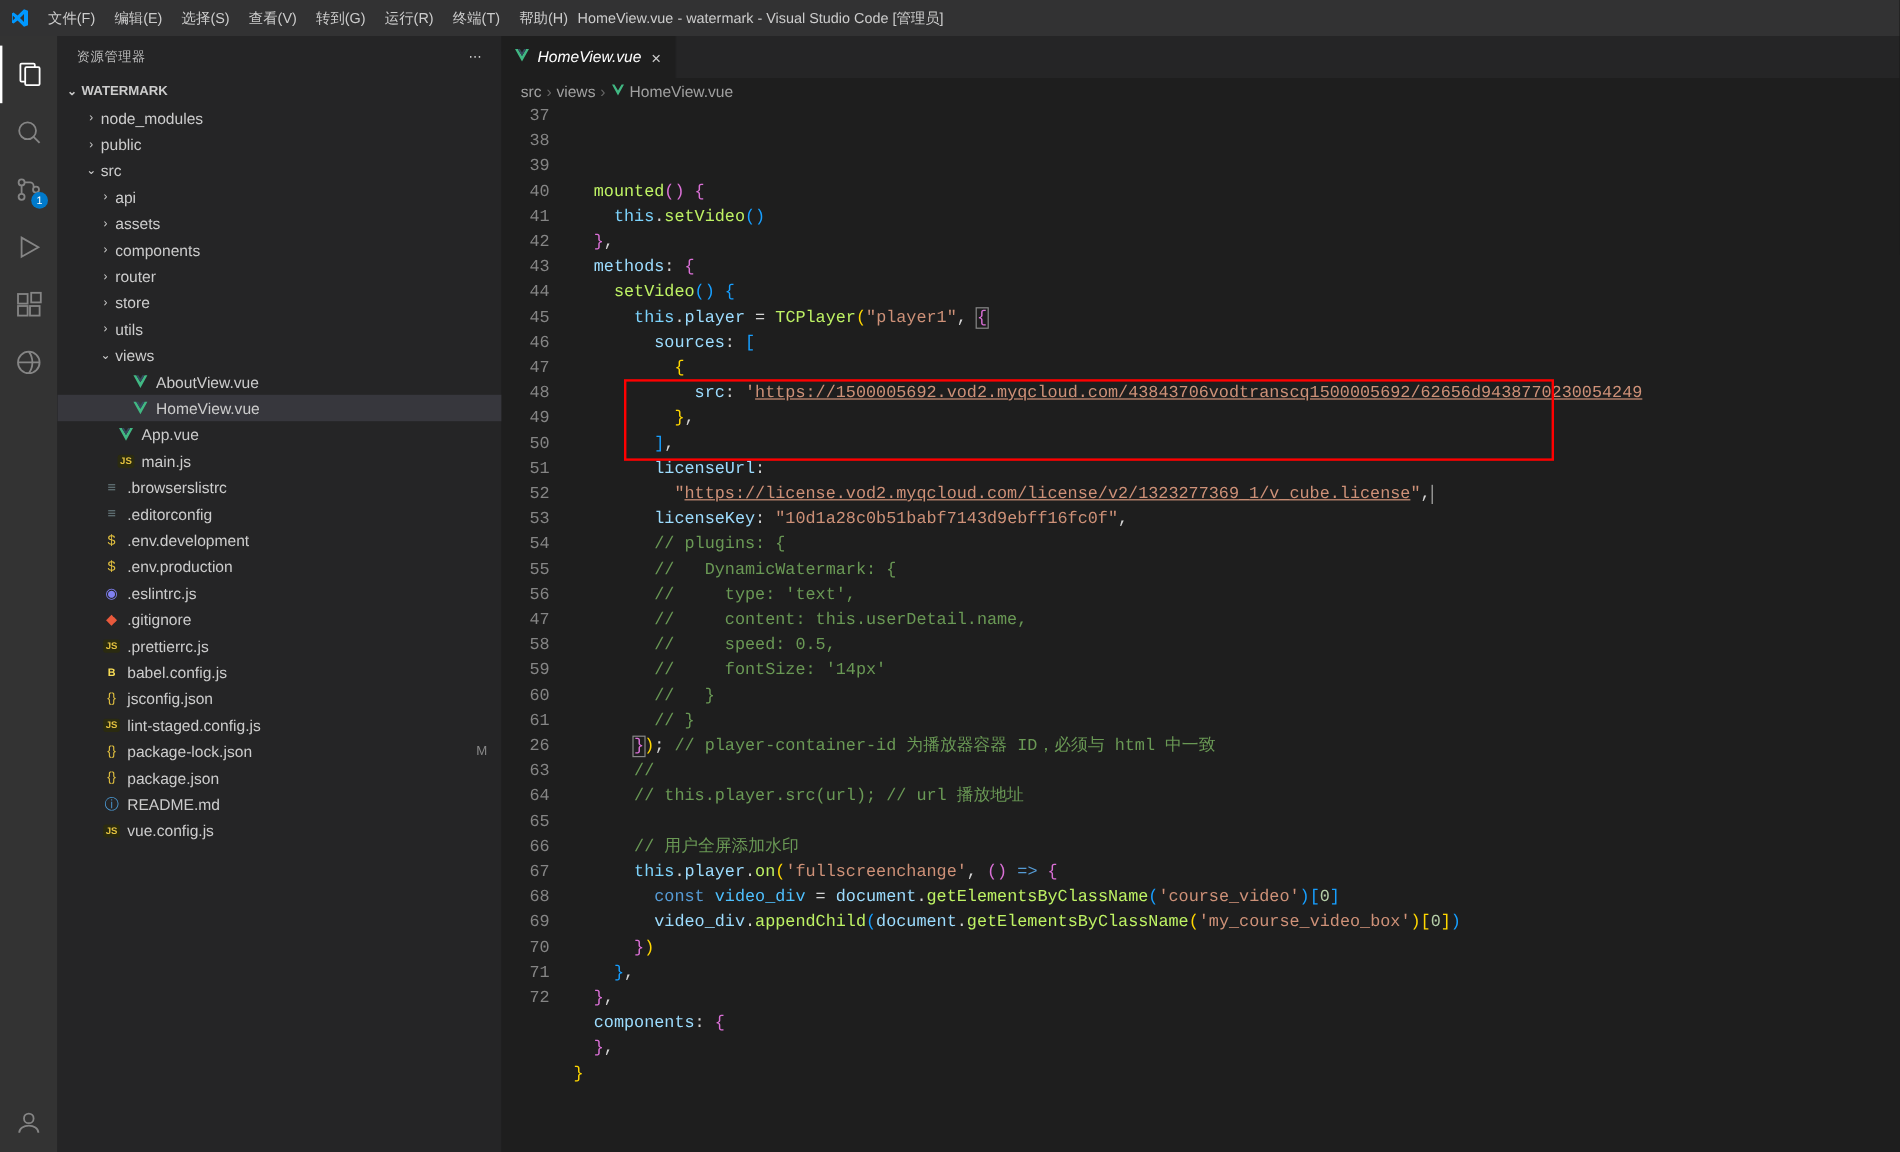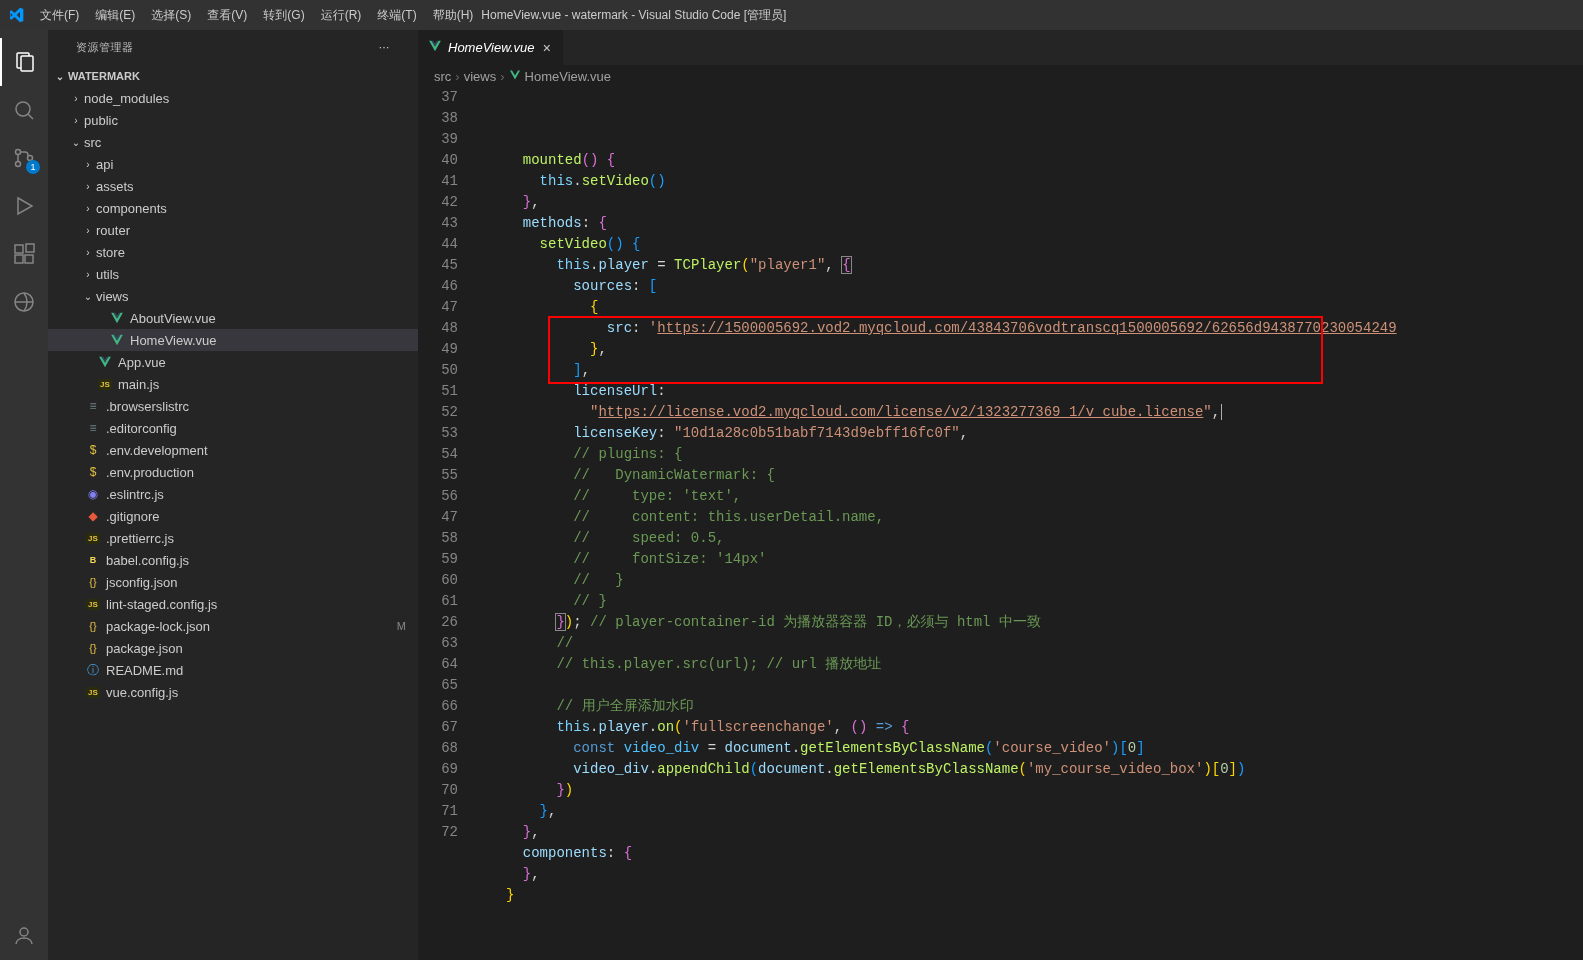--- a/index.html
+++ b/index.html
@@ -72,21 +72,21 @@
     .sidebar {
       width: 370px;
       background: #252526;
       display: flex;
       flex-direction: column;
     }
     .sidebar-header {
       height: 35px;
       display: flex;
       align-items: center;
-      padding: 0 28px;
+      padding: 0 16px;
       font-size: 11px;
       color: #bbbbbb;
       letter-spacing: 0.5px;
     }
     .sidebar-header-title { flex: 1; }
     .sidebar-header-actions { display: flex; gap: 12px; color: #cccccc; }
     .sidebar-section-header {
       height: 22px;
       display: flex;
       align-items: center;
@@ -152,21 +152,20 @@
       gap: 4px;
     }
     .breadcrumb-sep { color: #666; }
     .editor-body {
       flex: 1;
       display: flex;
       overflow: hidden;
       font-family: Consolas, "Courier New", monospace;
       font-size: 14px;
       line-height: 21px;
-      gap: 28px;
     }
     .gutter {
       width: 60px;
       text-align: right;
       color: #858585;
       padding-right: 20px;
       user-select: none;
     }
     .gutter .ln { height: 21px; }
     .code-content {

